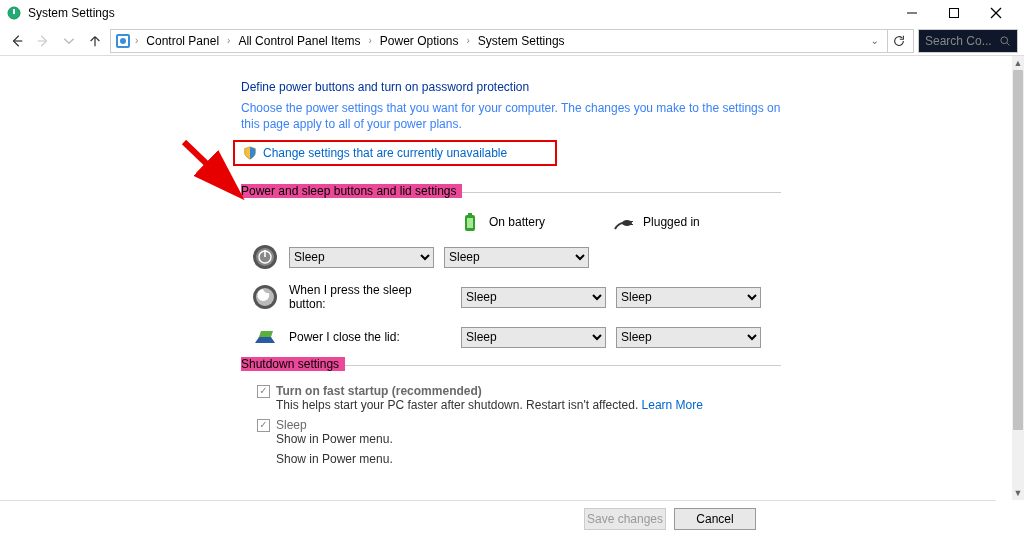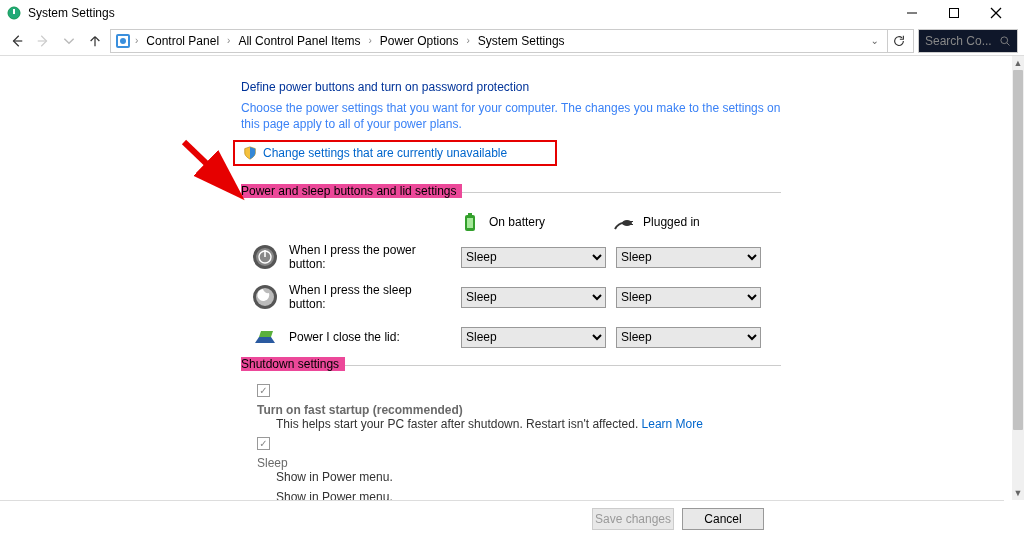--- a/index.html
+++ b/index.html
@@ -193,44 +193,43 @@
     font-size: 12px;
     background: #e8e8e8;
     border: 1px solid #999;
   }
   
   .shutdown-item {
     margin: 4px 0 6px 16px;
   }
   .chk-line {
     display:flex;
-    align-items:flex-start;
+    align-items:center;
     gap:6px;
-    flex-direction:column;
   }
   .chk {
     width: 13px; height: 13px;
     border: 1px solid #999;
     display:flex; align-items:center; justify-content:center;
     font-size: 10px;
     line-height:1;
   }
   .chk.checked::after { content:"✓"; color:#888; font-size:10px; }
   .chk-label { font-size:12px; color: #6a6a6a; }
   .chk-label.bold { font-weight: 600; }
   .chk-desc {
     font-size:12px;
     color:#333;
     margin-left: 19px;
   }
   .link-inline { color:#0066cc; cursor:pointer; }
   
   .bottom-bar {
     position:absolute;
-    left:0; right:20px; bottom:0;
+    left:0; right:28px; bottom:0;
     height: 36px;
     border-top:1px solid #ddd;
     display:flex;
     align-items:center;
     justify-content:flex-end;
     gap:8px;
     padding-right: 240px;
   }
   .btn {
     min-width: 82px;
@@ -385,21 +384,20 @@
 
         <div class="opt-row">
           <span class="row-icon">
               <svg viewBox="0 0 28 28">
                 <circle cx="14" cy="14" r="12" fill="#555"></circle>
                 <circle cx="14" cy="14" r="9" fill="#888"></circle>
                 <circle cx="14" cy="14" r="6" fill="none" stroke="#fff" stroke-width="1.4"></circle>
                 <line x1="14" y1="7" x2="14" y2="14" stroke="#fff" stroke-width="1.6"></line>
               </svg>
             </span>
-          <span class="row-label">When I press the power button:</span>
           <select class="combo"><option>Sleep</option></select>
           <select class="combo"><option>Sleep</option></select>
         </div>
 
         <div class="opt-row">
           <span class="row-icon">
               <svg viewBox="0 0 28 28">
                 <circle cx="14" cy="14" r="12" fill="#555"></circle>
                 <circle cx="14" cy="14" r="9" fill="#bbb"></circle>
                 <path d="M18 10a6 6 0 1 1-6-4 5 5 0 0 0 6 4z" fill="#fff"></path>

